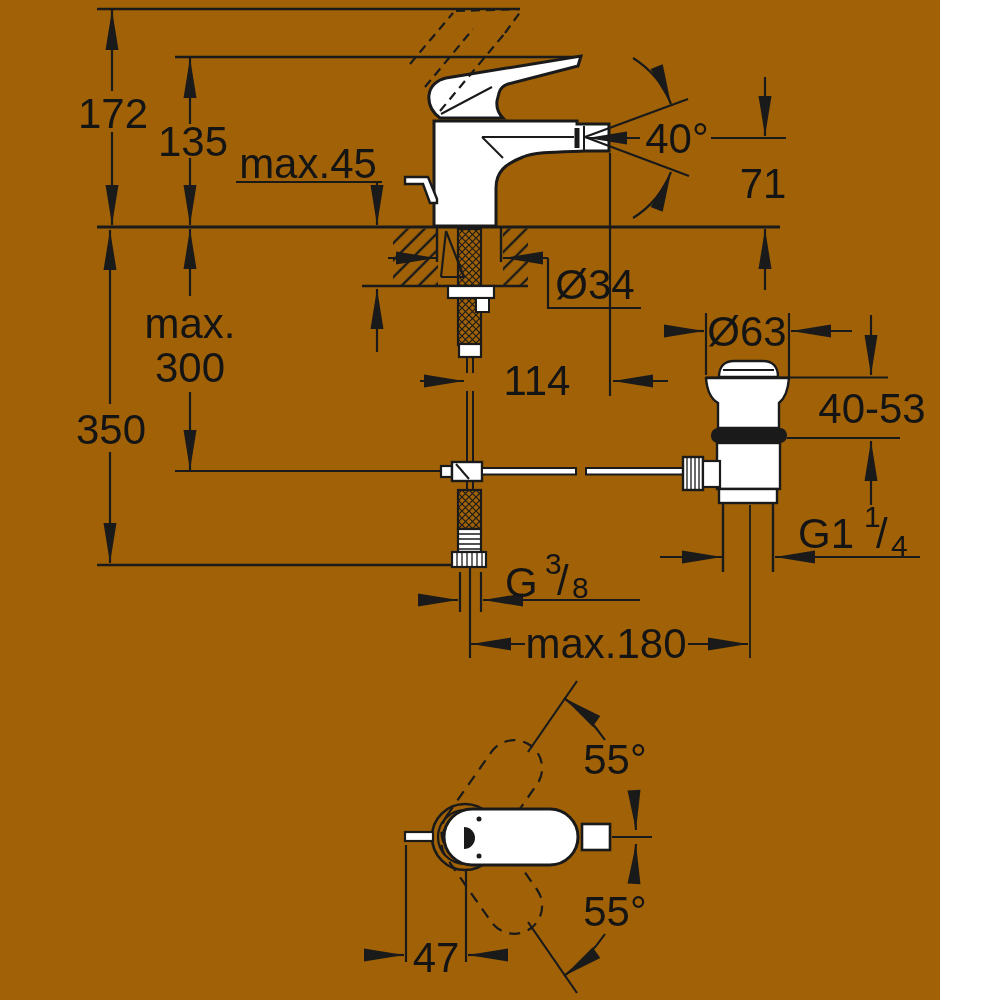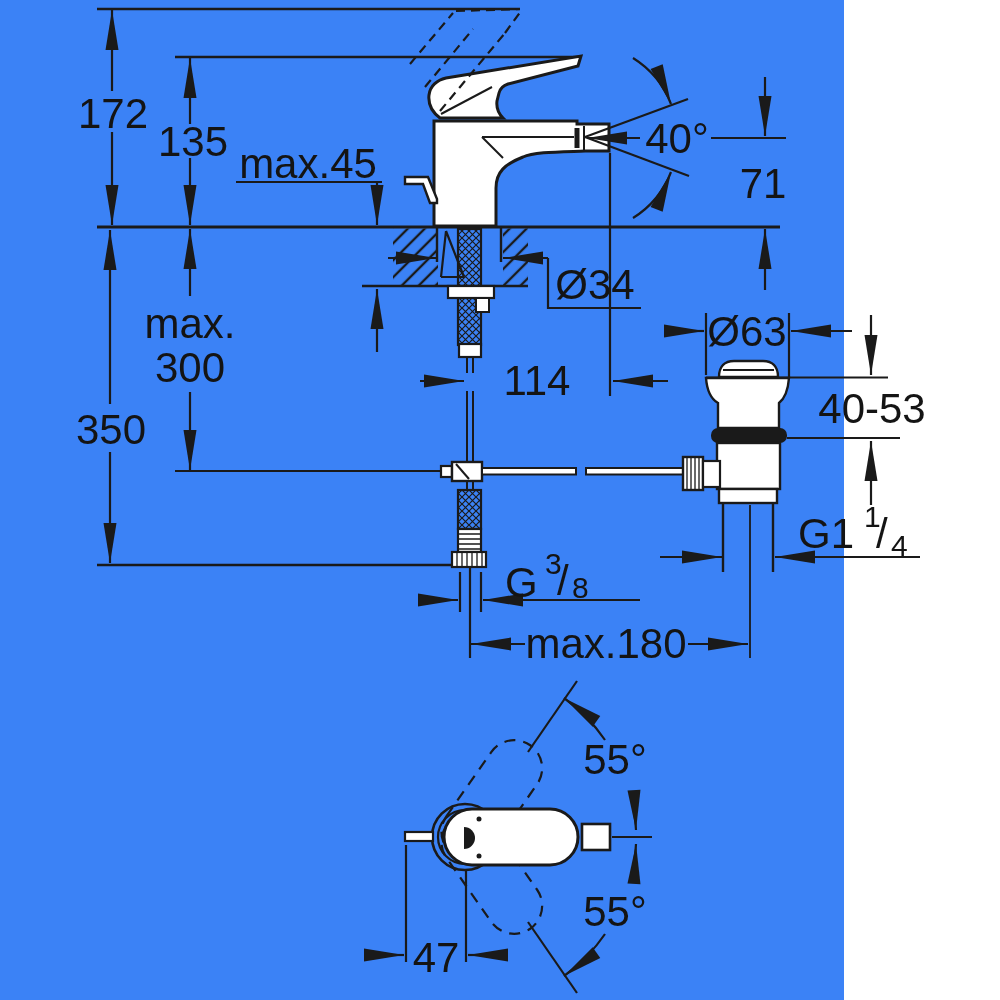--- a/index.html
+++ b/index.html
@@ -1,16 +1,16 @@
 <!DOCTYPE html>
 <html><head>
 <meta charset="utf-8">
 <style>
   html,body{margin:0;padding:0;background:#fff;}
-  .stage{width:844px;height:1000px;position:relative;background:#3b82f6;}
+  .stage{width:940px;height:1000px;position:relative;background:#a16207;}
   svg{display:block;}
   .dim-text{font-family:"Liberation Sans",sans-serif;font-size:42px;fill:#141414;}
   .dim-small{font-family:"Liberation Sans",sans-serif;font-size:30px;fill:#141414;}
   .oline{stroke:#1a1a1a;fill:none;}
   .dline{stroke:#1a1a1a;fill:none;}
 </style>
 </head>
 <body>
 
 <div class="stage">

